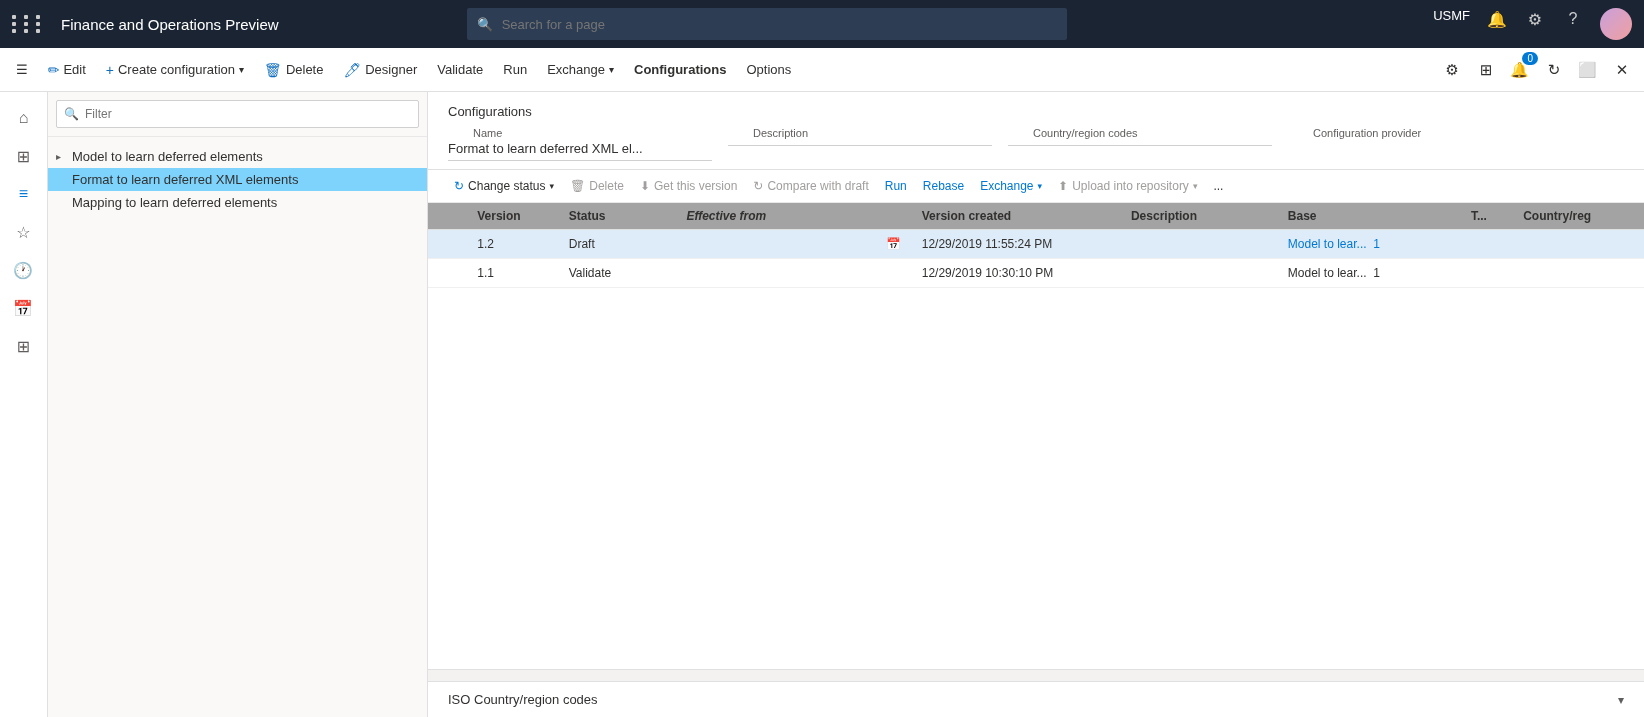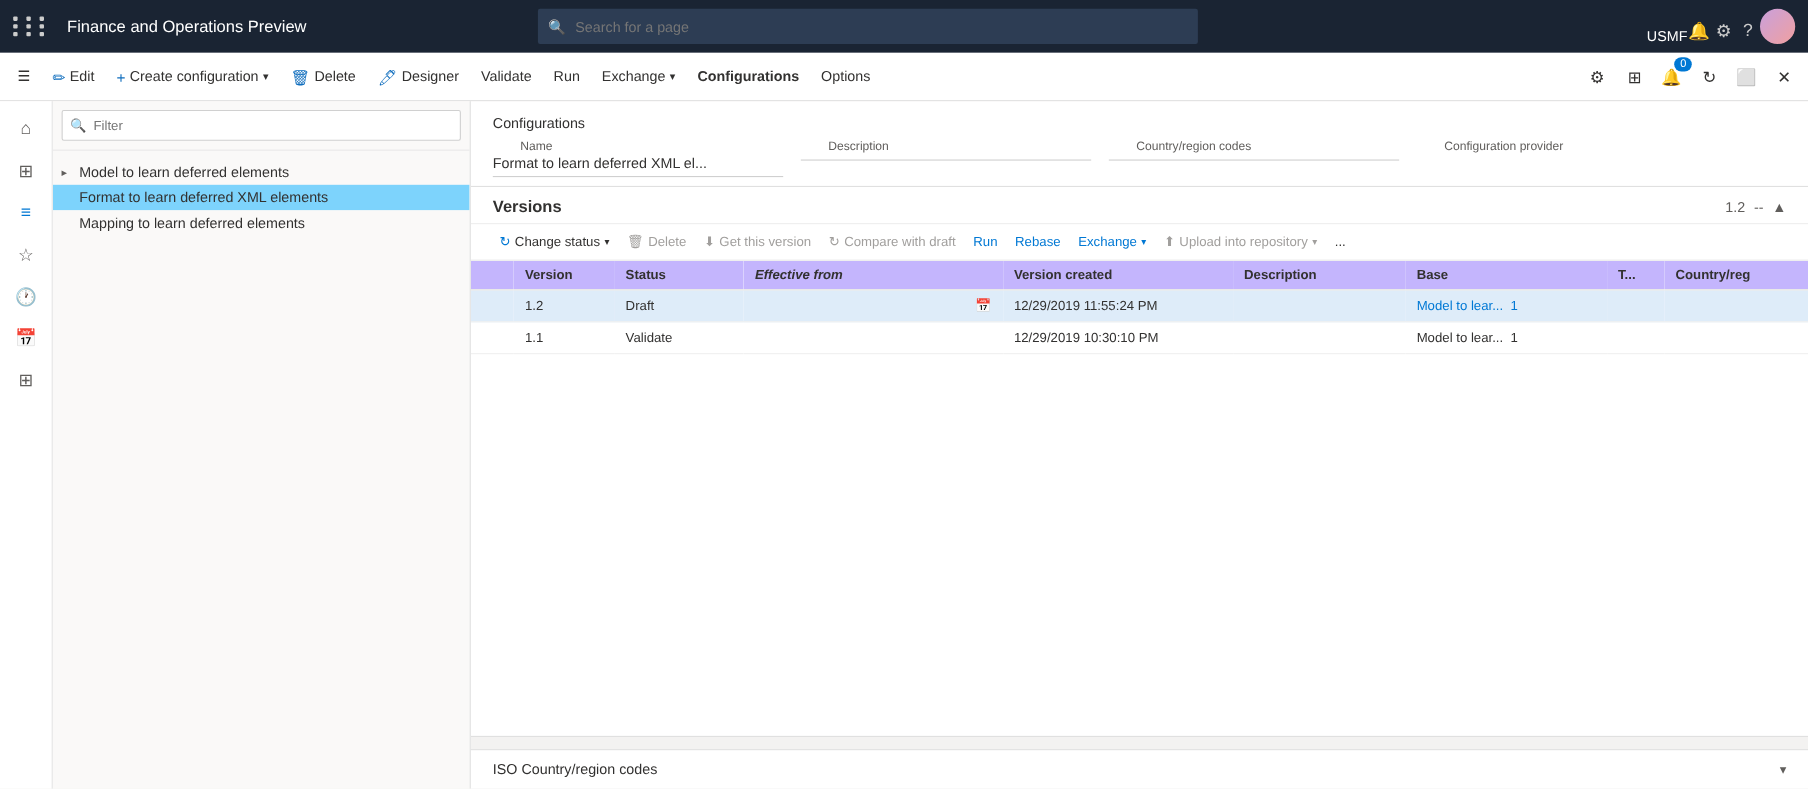--- a/index.html
+++ b/index.html
@@ -46,21 +46,22 @@
       background: transparent;
       border: none;
       color: #aab;
       font-size: 13px;
       outline: none;
       flex: 1;
     }
     .top-nav-right {
       margin-left: auto;
       display: flex;
-      align-items: flex-end;
+      align-items: flex-start;
+      gap: 16px;
       color: #ccc;
       font-size: 13px;
     }
     .top-nav-right .user-label { color: #fff; font-size: 13px; }
     .top-nav-icon {
       width: 22px; height: 22px;
       display: flex; align-items: center; justify-content: center;
       cursor: pointer; color: #ccc; font-size: 16px;
     }
     .avatar {
@@ -296,21 +297,21 @@
       width: 100%;
       border-collapse: collapse;
       font-size: 12px;
     }
     .versions-table th {
       text-align: left;
       padding: 6px 10px;
       font-weight: 600;
       color: #323130;
       border-bottom: 1px solid #e0e0e0;
-      background: #c4b5fd;
+      background: #a3a3a3;
       position: sticky;
       top: 0;
       font-size: 12px;
     }
     .versions-table td {
       padding: 7px 10px;
       border-bottom: 1px solid #f0f0f0;
       color: #323130;
       font-size: 12px;
     }
@@ -496,28 +497,20 @@
           <div class="config-field-label">Country/region codes</div>
           <div class="config-field-value"></div>
         </div>
         <div class="config-field">
           <div class="config-field-label">Configuration provider</div>
         </div>
       </div>
     </div>
 
     <div class="versions-section">
-      <div class="versions-header">
-        <span class="versions-title">Versions</span>
-        <div class="versions-controls">
-          <span>1.2</span>
-          <span>--</span>
-          <span style="cursor:pointer;">▲</span>
-        </div>
-      </div>
 
       <div class="versions-toolbar">
         <button class="vtool-btn">
           <span style="color:#0078d4;">↻</span>
           <span>Change status</span>
           <span style="font-size:9px;">▾</span>
         </button>
         <button class="vtool-btn disabled">
           <span>🗑</span>
           <span>Delete</span>

